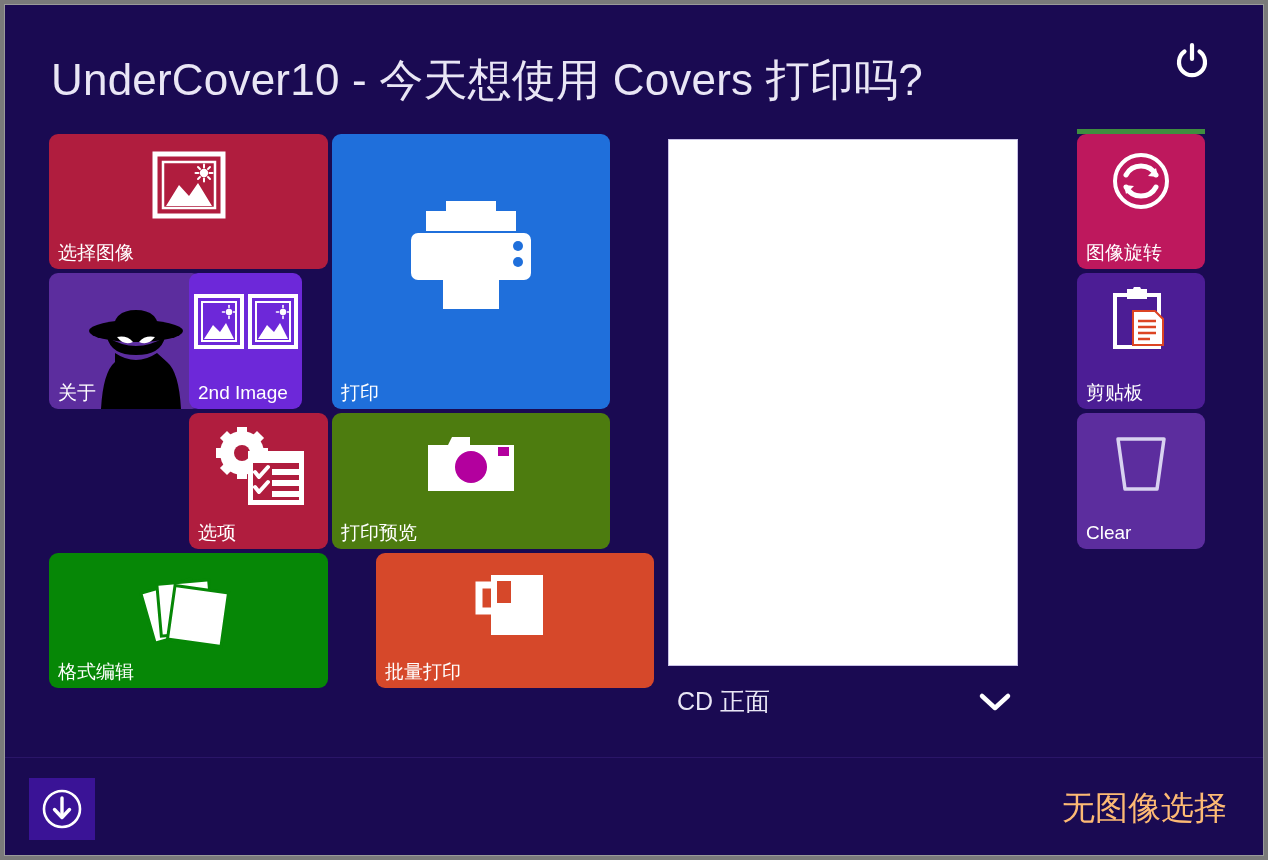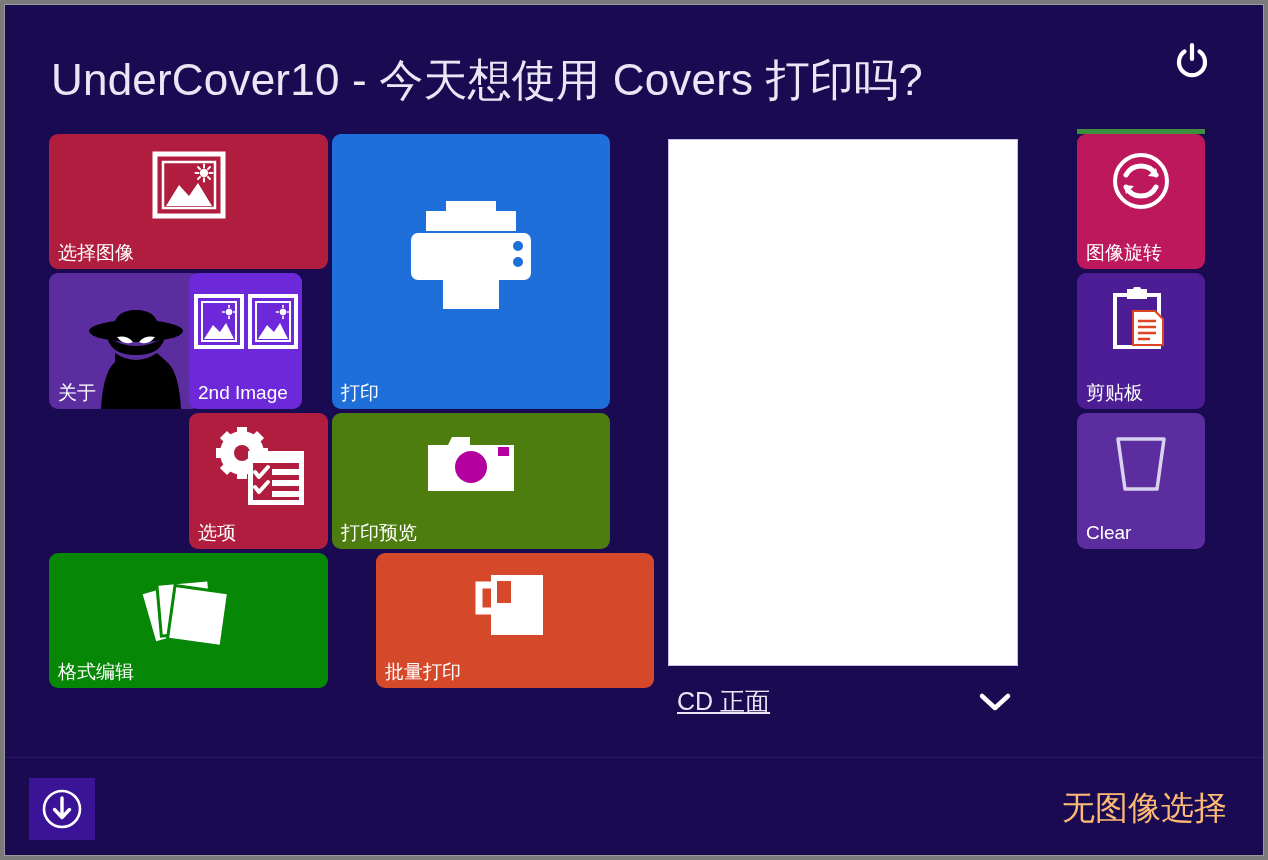--- a/index.html
+++ b/index.html
@@ -116,21 +116,20 @@
     height: 50px;
     cursor: pointer;
   }
   #preview-selector-label {
     position: absolute;
     left: 9px;
     top: 8px;
     font-size: 25px;
     color: #e9e6f5;
     white-space: nowrap;
-    text-decoration: underline;
   }
   #preview-selector-chevron {
     position: absolute;
     right: 6px;
     top: 14px;
   }
 
   
   #bottom-bar-divider {
     position: absolute;

